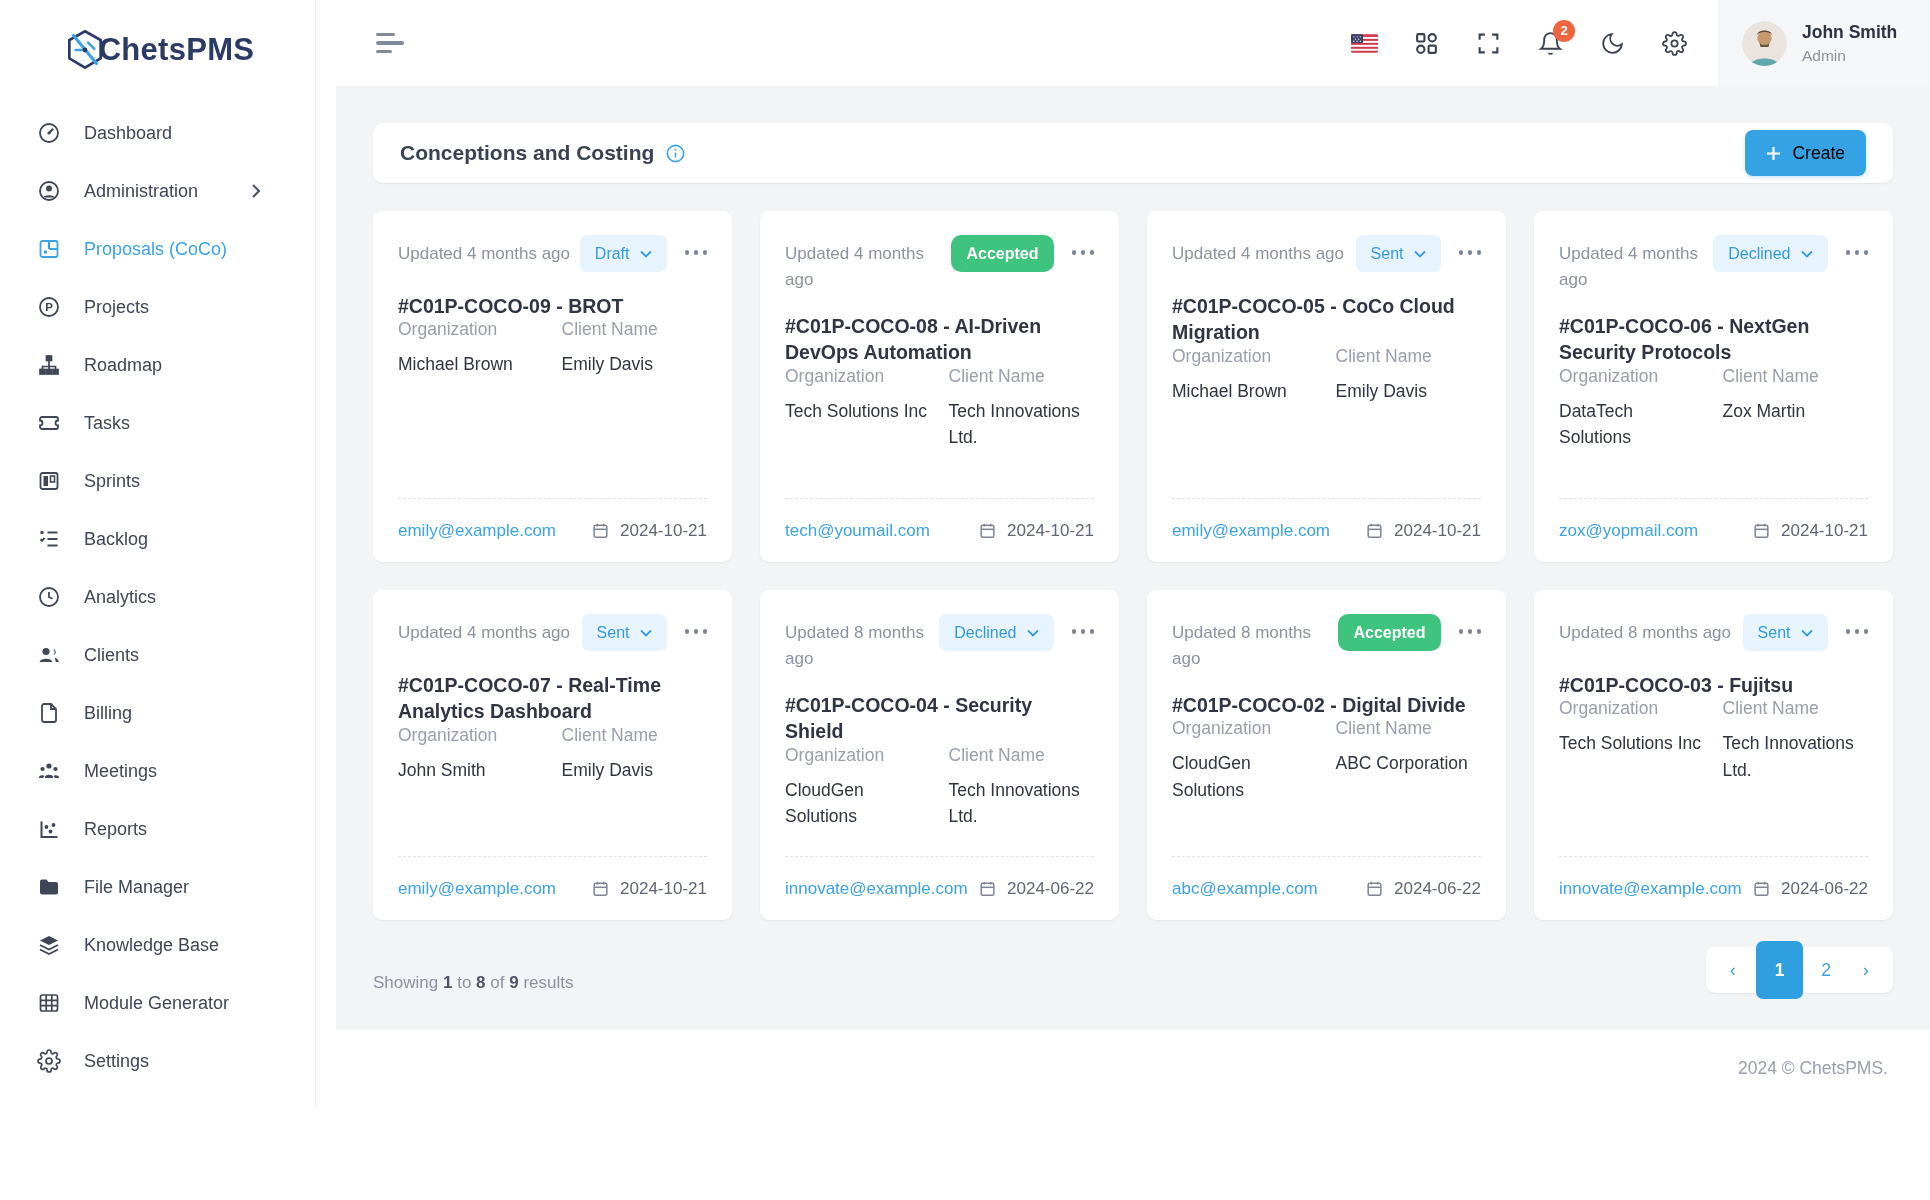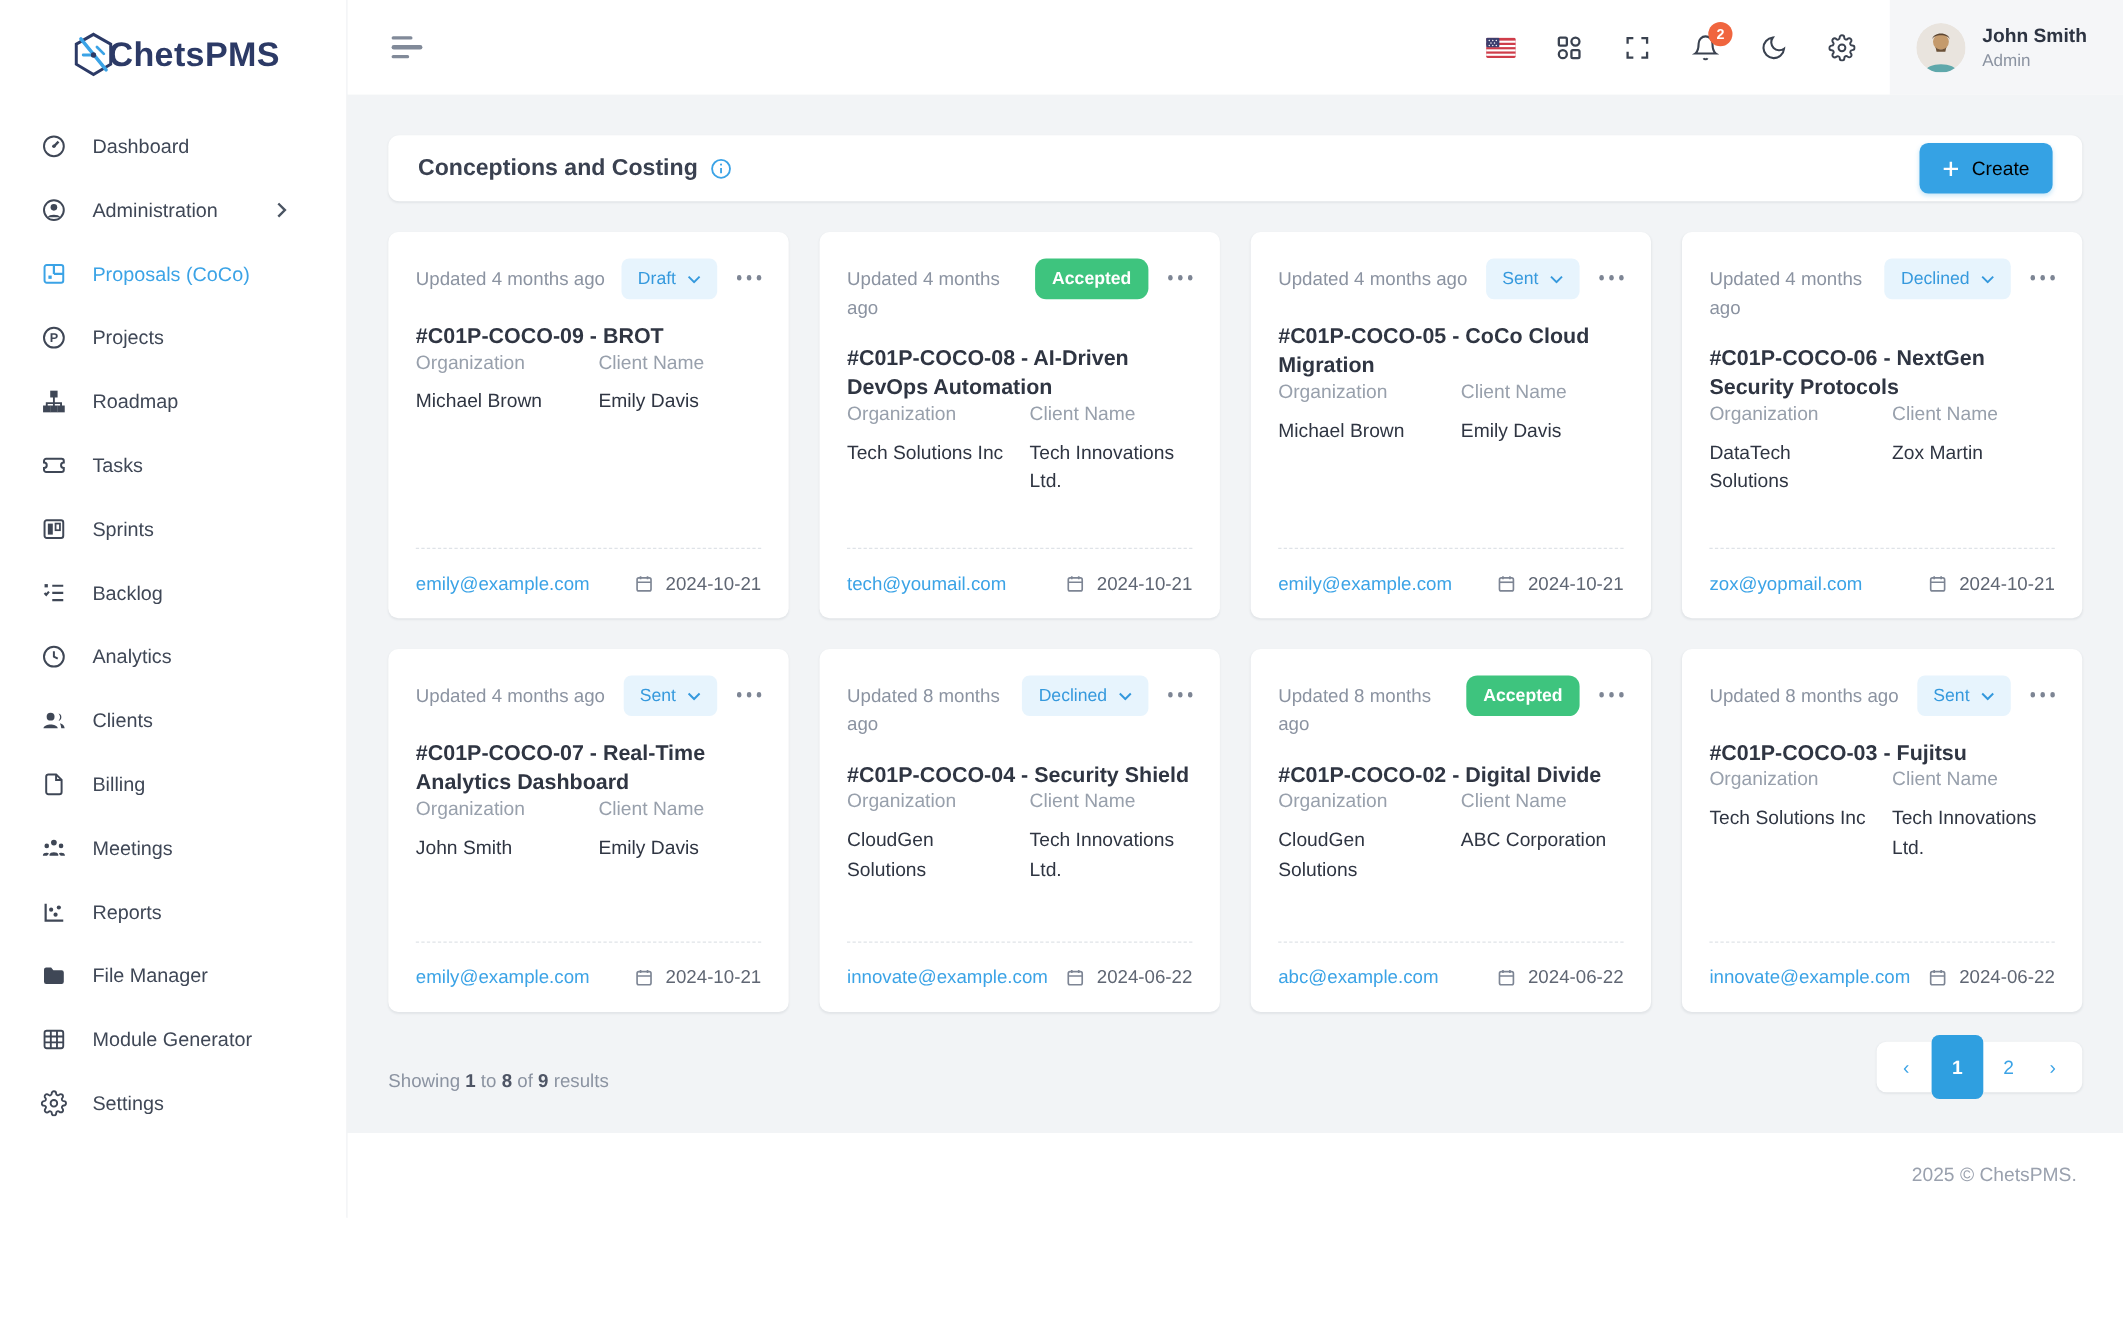--- a/index.html
+++ b/index.html
@@ -1,21 +1,21 @@
 <!DOCTYPE html>
 <html><head>
 <meta charset="utf-8">
 <style>
   * { box-sizing: border-box; margin: 0; padding: 0; }
   html,body { width:1930px; height:1200px; }
   body {
     font-family: "Liberation Sans", "DejaVu Sans", sans-serif;
     background:#ffffff; color:#2f3542; overflow:hidden;
   }
-  .app { display:flex; height:1107px; }
+  .app { display:flex; height:1107px;gap:20px; }
 
   
   .sidebar { width:316px; background:#fff; border-right:1px solid #e9ebf0; flex-shrink:0; }
   .logo-wrap { height:100px; display:flex; align-items:center; justify-content:center; }
   .logo-icon { width:48px; height:48px; margin-right:-10px; position:relative; z-index:1; }
   .logo-text { font-size:31px; font-weight:bold; color:#2c3a66; letter-spacing:.3px; }
   .nav { padding-top:4px; }
   .nav-item { display:flex; align-items:center; height:58px; padding:0 24px 0 37px;
     font-size:18px; color:#3f4756; cursor:pointer; }
   .nav-item svg { width:24px; height:24px; margin-right:23px; flex-shrink:0; }
@@ -219,20 +219,28 @@
           </svg>
         <span>Reports</span>
       </div>
       <div class="nav-item">
         <svg viewBox="0 0 24 24" fill="currentColor" stroke="none">
             <path d="M3 6.5 a2 2 0 0 1 2-2 h4.5 l2 2.5 H19 a2 2 0 0 1 2 2 v8.5 a2 2 0 0 1-2 2 H5 a2 2 0 0 1-2-2 Z"></path>
           </svg>
         <span>File Manager</span>
       </div>
       <div class="nav-item">
+        <svg viewBox="0 0 24 24" fill="none" stroke="currentColor" stroke-width="1.8">
+            <path d="M12 3 L21 7.5 L12 12 L3 7.5 Z" fill="currentColor" stroke="none"></path>
+            <polyline points="3 12 12 16.5 21 12"></polyline>
+            <polyline points="3 16.5 12 21 21 16.5"></polyline>
+          </svg>
+        <span>Knowledge Base</span>
+      </div>
+      <div class="nav-item">
         <svg viewBox="0 0 24 24" fill="none" stroke="currentColor" stroke-width="1.7">
             <rect x="3.5" y="4" width="17" height="16" rx="2"></rect>
             <path d="M3.5 9.3 H20.5 M3.5 14.6 H20.5 M9.2 4 V20 M14.8 4 V20"></path>
           </svg>
         <span>Module Generator</span>
       </div>
       <div class="nav-item">
         <svg viewBox="0 0 24 24" fill="none" stroke="currentColor" stroke-width="1.7">
             <circle cx="12" cy="12" r="3"></circle>
             <path d="M19.4 15a1.65 1.65 0 0 0 .33 1.82l.06.06a2 2 0 0 1 0 2.83 2 2 0 0 1-2.83 0l-.06-.06a1.65 1.65 0 0 0-1.82-.33 1.65 1.65 0 0 0-1 1.51V21a2 2 0 0 1-2 2 2 2 0 0 1-2-2v-.09A1.65 1.65 0 0 0 9 19.4a1.65 1.65 0 0 0-1.82.33l-.06.06a2 2 0 0 1-2.83 0 2 2 0 0 1 0-2.83l.06-.06a1.65 1.65 0 0 0 .33-1.82 1.65 1.65 0 0 0-1.51-1H3a2 2 0 0 1-2-2 2 2 0 0 1 2-2h.09A1.65 1.65 0 0 0 4.6 9a1.65 1.65 0 0 0-.33-1.82l-.06-.06a2 2 0 0 1 0-2.83 2 2 0 0 1 2.83 0l.06.06a1.65 1.65 0 0 0 1.82.33H9a1.65 1.65 0 0 0 1-1.51V3a2 2 0 0 1 2-2 2 2 0 0 1 2 2v.09a1.65 1.65 0 0 0 1 1.51 1.65 1.65 0 0 0 1.82-.33l.06-.06a2 2 0 0 1 2.83 0 2 2 0 0 1 0 2.83l-.06.06a1.65 1.65 0 0 0-.33 1.82V9a1.65 1.65 0 0 0 1.51 1H21a2 2 0 0 1 2 2 2 2 0 0 1-2 2h-.09a1.65 1.65 0 0 0-1.51 1z"></path>
@@ -673,17 +681,17 @@
           <button class="page-btn">‹</button>
           <button class="page-btn active">1</button>
           <button class="page-btn">2</button>
           <button class="page-btn">›</button>
         </div>
       </div>
 
     </main>
 
     <footer class="footer">
-      <span>2025 © ChetsPMS.</span>
+      <span>2024 © ChetsPMS.</span>
     </footer>
 
   </div>
 </div>
 
 </body></html>

